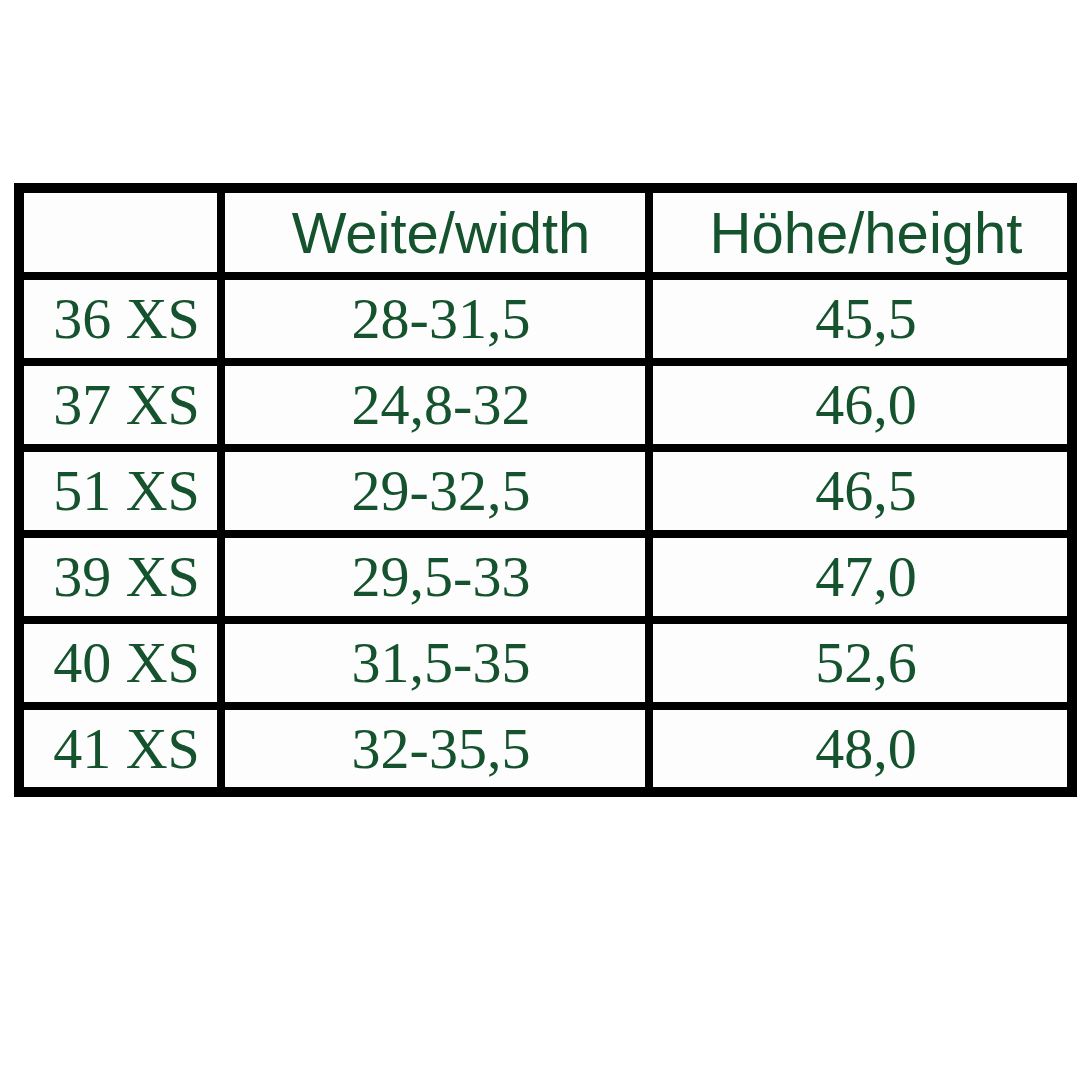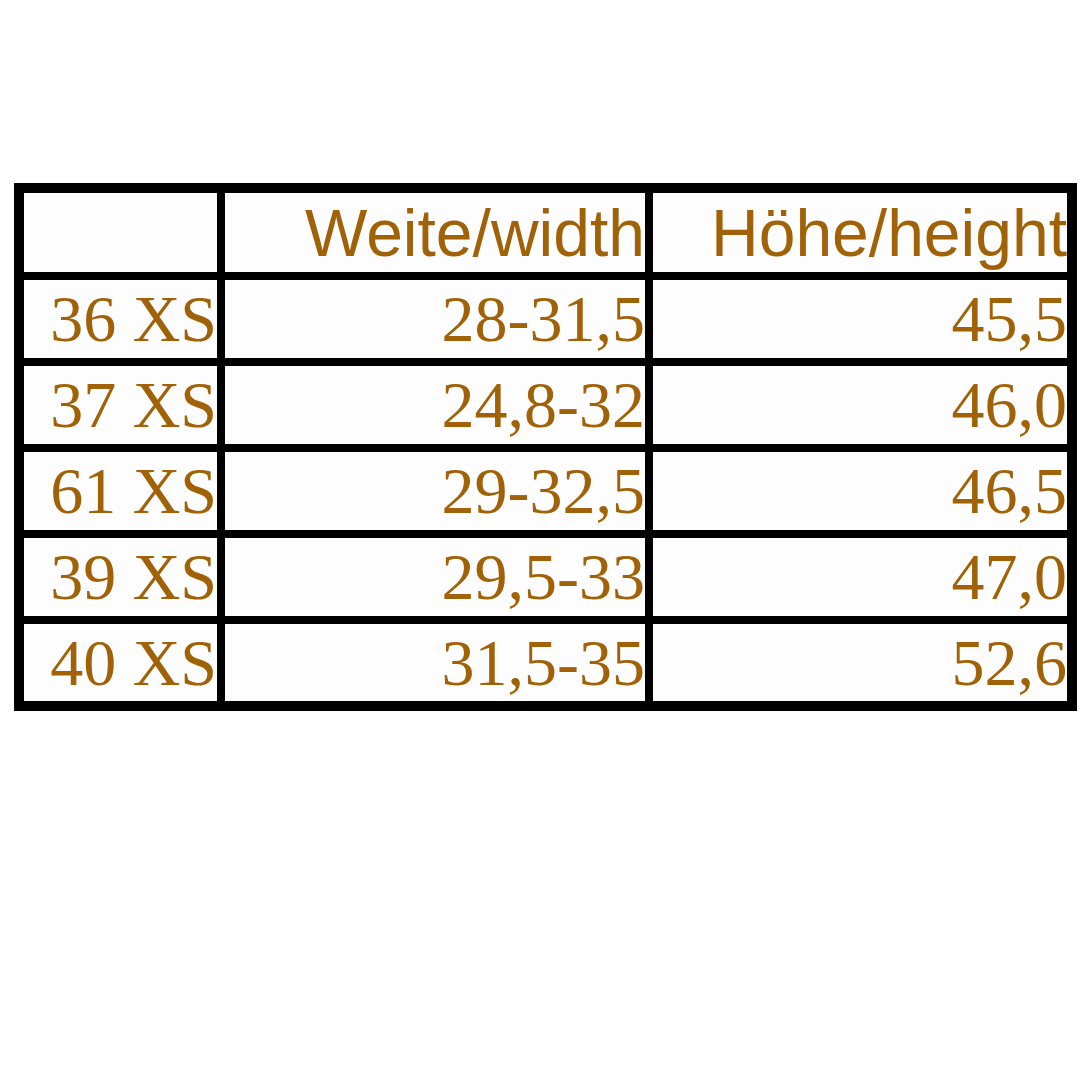--- a/index.html
+++ b/index.html
@@ -25,25 +25,25 @@
   table.size-table {
     border-collapse: collapse;
     table-layout: fixed;
     width: 1053px;
     border: 10px solid #000000;
   }
   table.size-table th,
   table.size-table td {
     border: 8px solid #000000;
     background: #fdfdfd;
-    color: #a16207;
-    font-size: 66px;
+    color: #14532d;
+    font-size: 58px;
     font-weight: 400;
     line-height: 1.0;
-    text-align: right;
+    text-align: center;
     vertical-align: middle;
     padding: 0 0 0 12px;
     overflow: hidden;
     white-space: nowrap;
   }
   table.size-table thead tr { height: 88px; }
   table.size-table tbody tr { height: 86px; font-family: Liberation Serif, serif; }
 </style>
 </head>
 <body>
@@ -68,30 +68,35 @@
           <td>36 XS</td>
           <td>28-31,5</td>
           <td>45,5</td>
         </tr>
         <tr>
           <td>37 XS</td>
           <td>24,8-32</td>
           <td>46,0</td>
         </tr>
         <tr>
-          <td>61 XS</td>
+          <td>51 XS</td>
           <td>29-32,5</td>
           <td>46,5</td>
         </tr>
         <tr>
           <td>39 XS</td>
           <td>29,5-33</td>
           <td>47,0</td>
         </tr>
         <tr>
           <td>40 XS</td>
           <td>31,5-35</td>
           <td>52,6</td>
         </tr>
+        <tr>
+          <td>41 XS</td>
+          <td>32-35,5</td>
+          <td>48,0</td>
+        </tr>
       </tbody>
     </table>
   </div>
 </div>
 
 </body></html>

